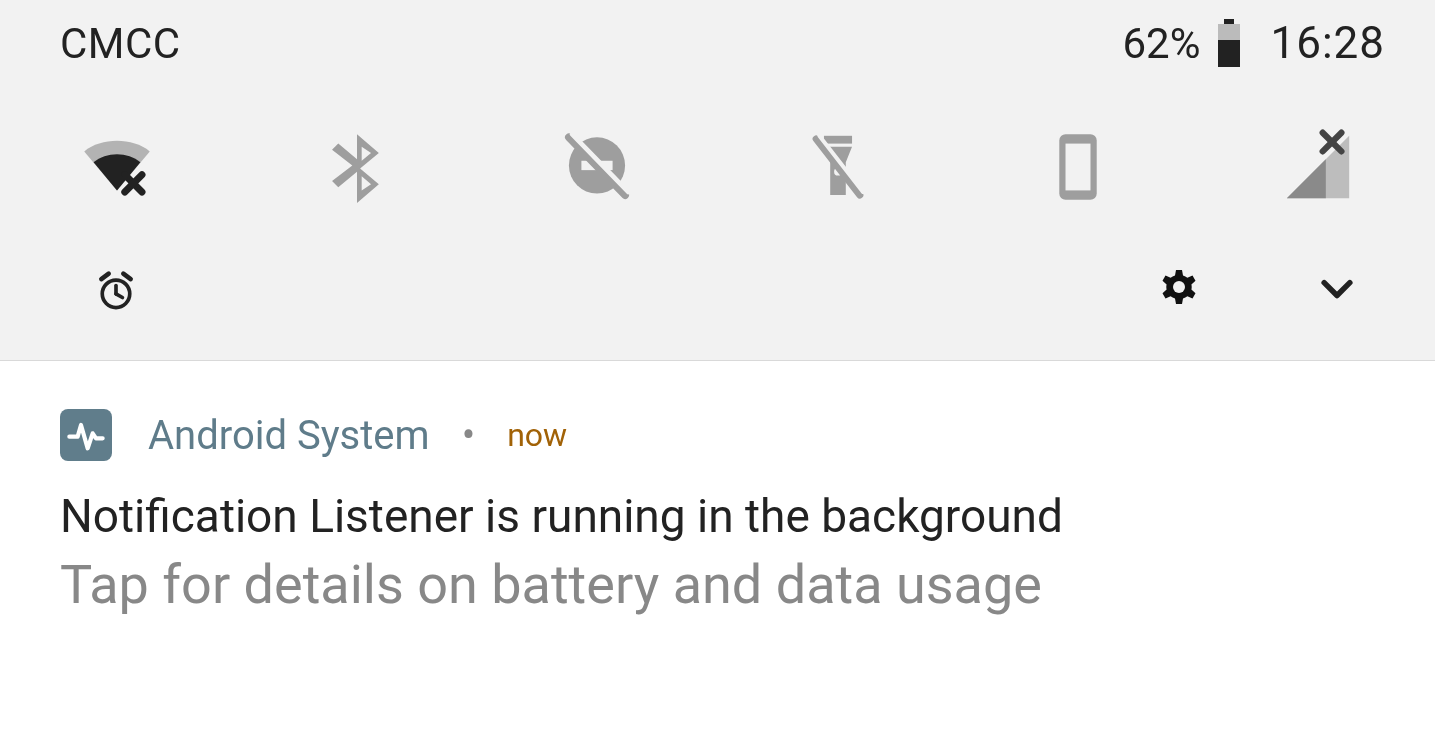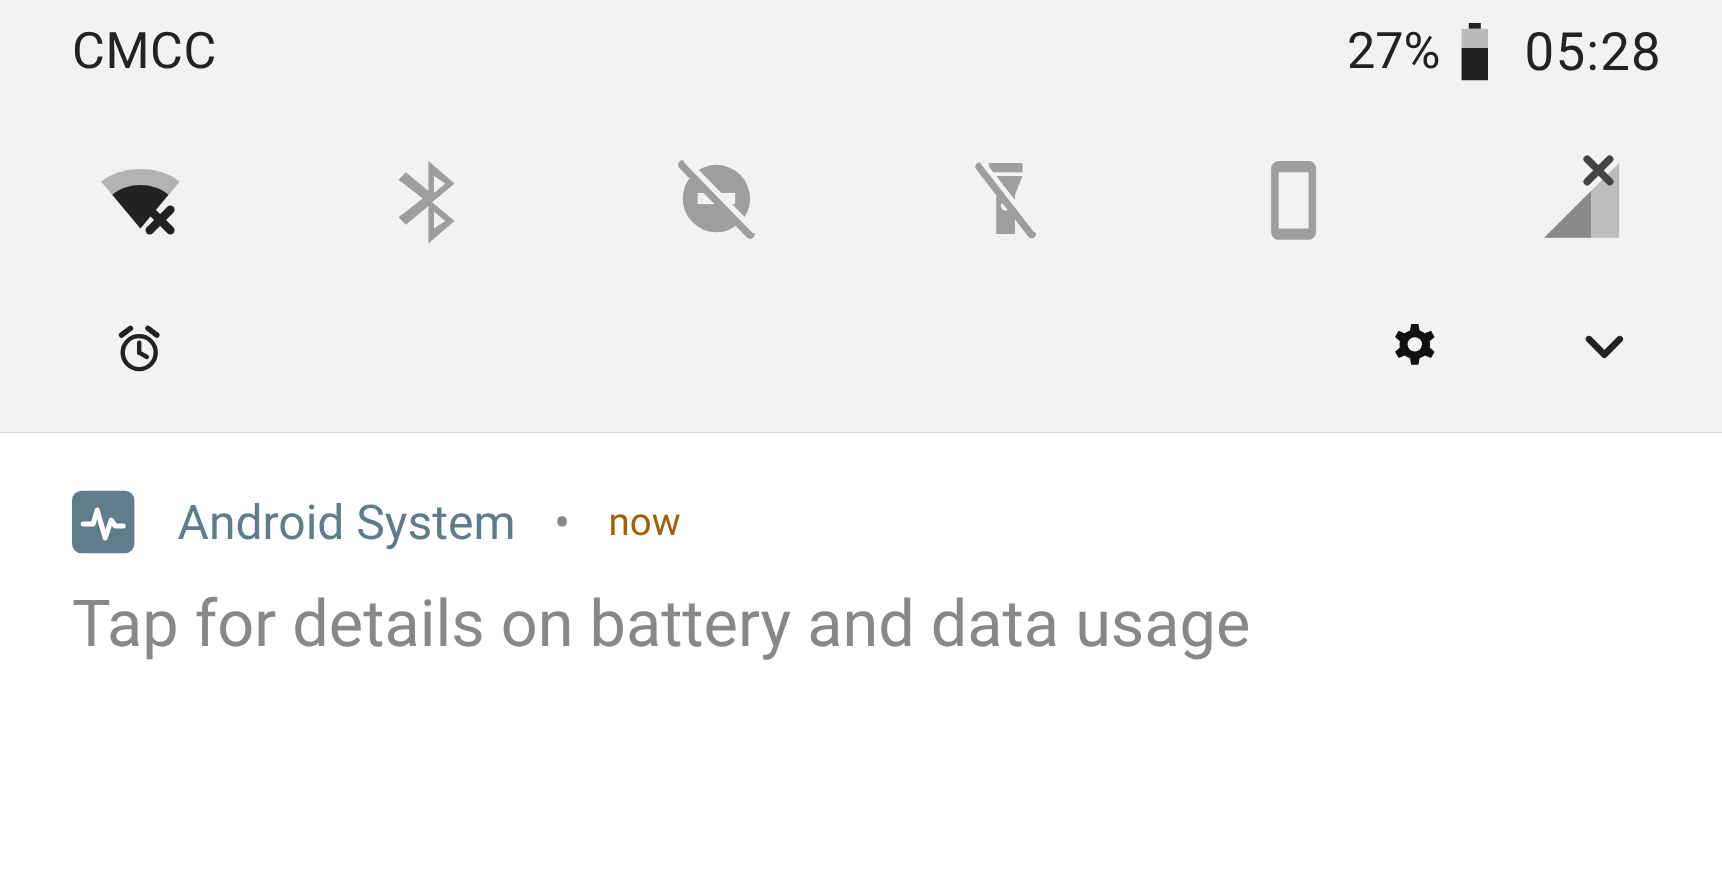--- a/index.html
+++ b/index.html
@@ -126,29 +126,29 @@
   }
 </style>
 </head>
 <body>
 
 <div class="qs-panel">
 
   <div class="status-row">
     <span class="carrier">CMCC</span>
     <div class="status-right">
-      <span class="battery-pct">27%</span>
+      <span class="battery-pct">62%</span>
       <span class="battery-icon-small">
         <svg viewBox="0 0 26 48" width="26" height="48">
           <rect x="8" y="0" width="10" height="5" fill="#222"></rect>
           <rect x="2" y="5" width="22" height="43" fill="#bbb"></rect>
           <rect x="2" y="21" width="22" height="27" fill="#222"></rect>
         </svg>
       </span>
-      <span class="clock">05:28</span>
+      <span class="clock">16:28</span>
     </div>
   </div>
 
   <div class="toggle-row">
 
     <div class="toggle">
       <span>
         <svg viewBox="0 0 100 100">
           <path d="M50 80 L8 30 C30 12 70 12 92 30 Z" fill="#b3b3b3"></path>
           <path d="M50 80 L20 44 C36 30 64 30 80 44 Z" fill="#222"></path>
@@ -256,14 +256,15 @@
   <div class="notif-header">
     <span class="notif-app-icon">
       <svg viewBox="0 0 48 48" width="40" height="40">
         <polyline points="4,26 14,26 18,12 26,40 32,22 36,28 44,28" fill="none" stroke="#ffffff" stroke-width="5" stroke-linecap="round" stroke-linejoin="round"></polyline>
       </svg>
     </span>
     <span class="notif-app-name">Android System</span>
     <span class="notif-dot">•</span>
     <span class="notif-time">now</span>
   </div>
+  <div class="notif-title">Notification Listener is running in the background</div>
   <div class="notif-body">Tap for details on battery and data usage</div>
 </div>
 
 </body></html>

